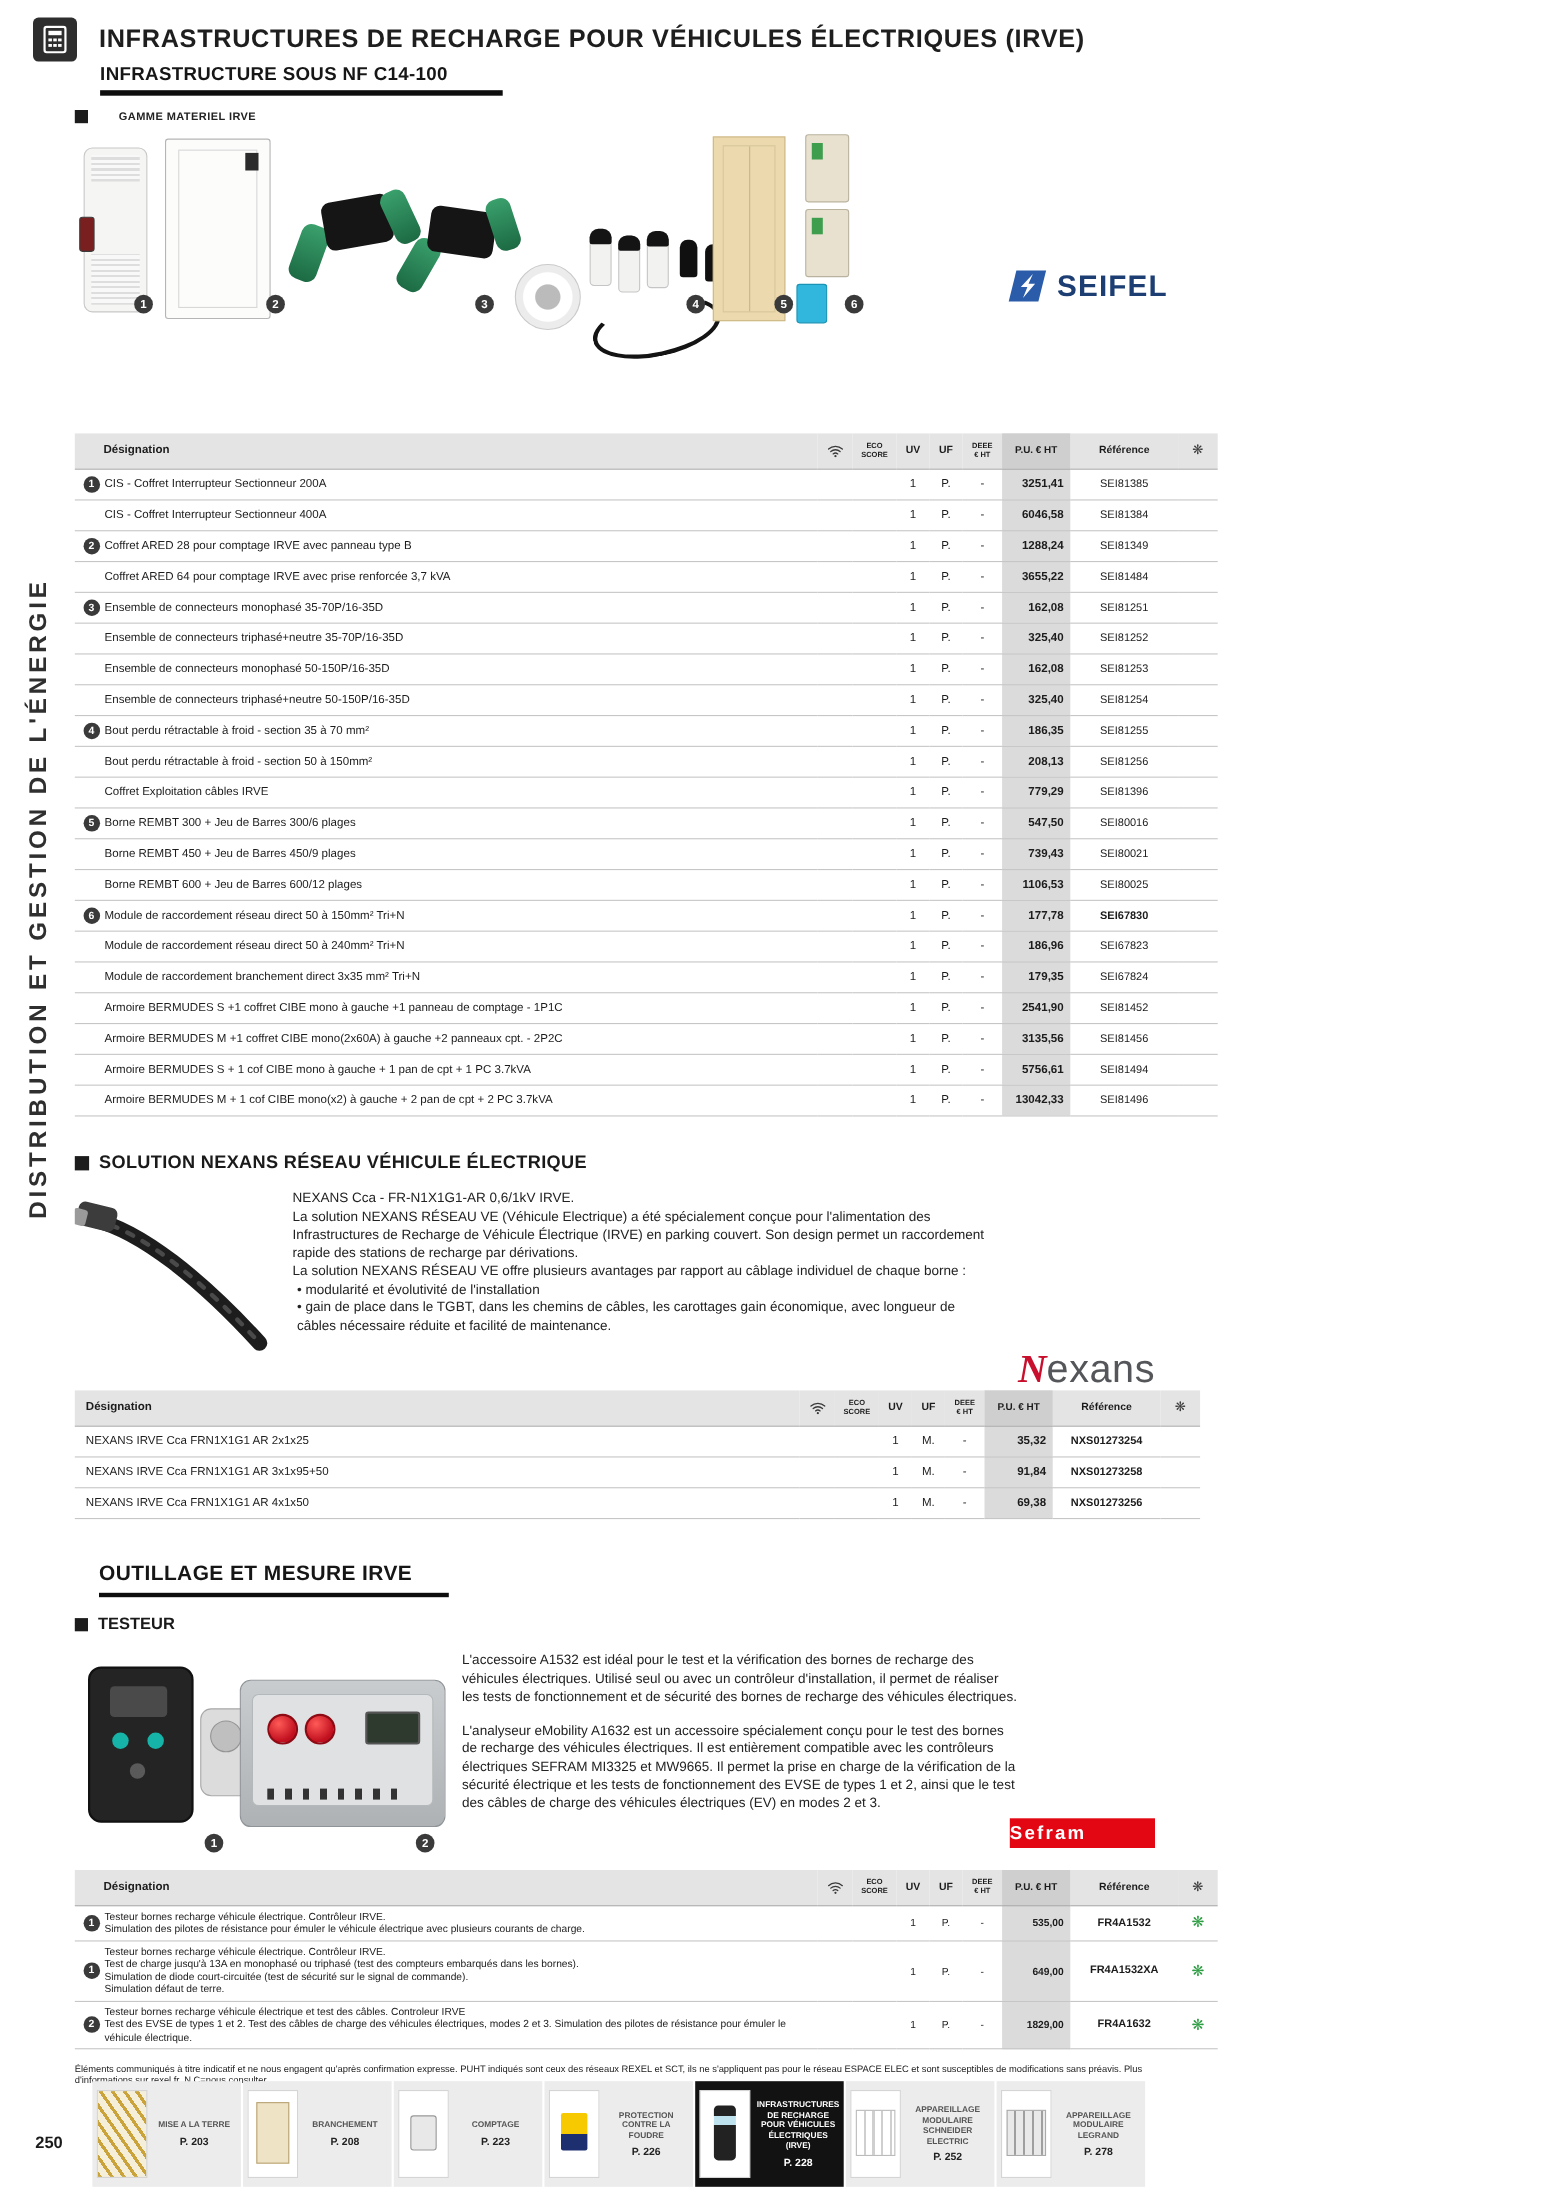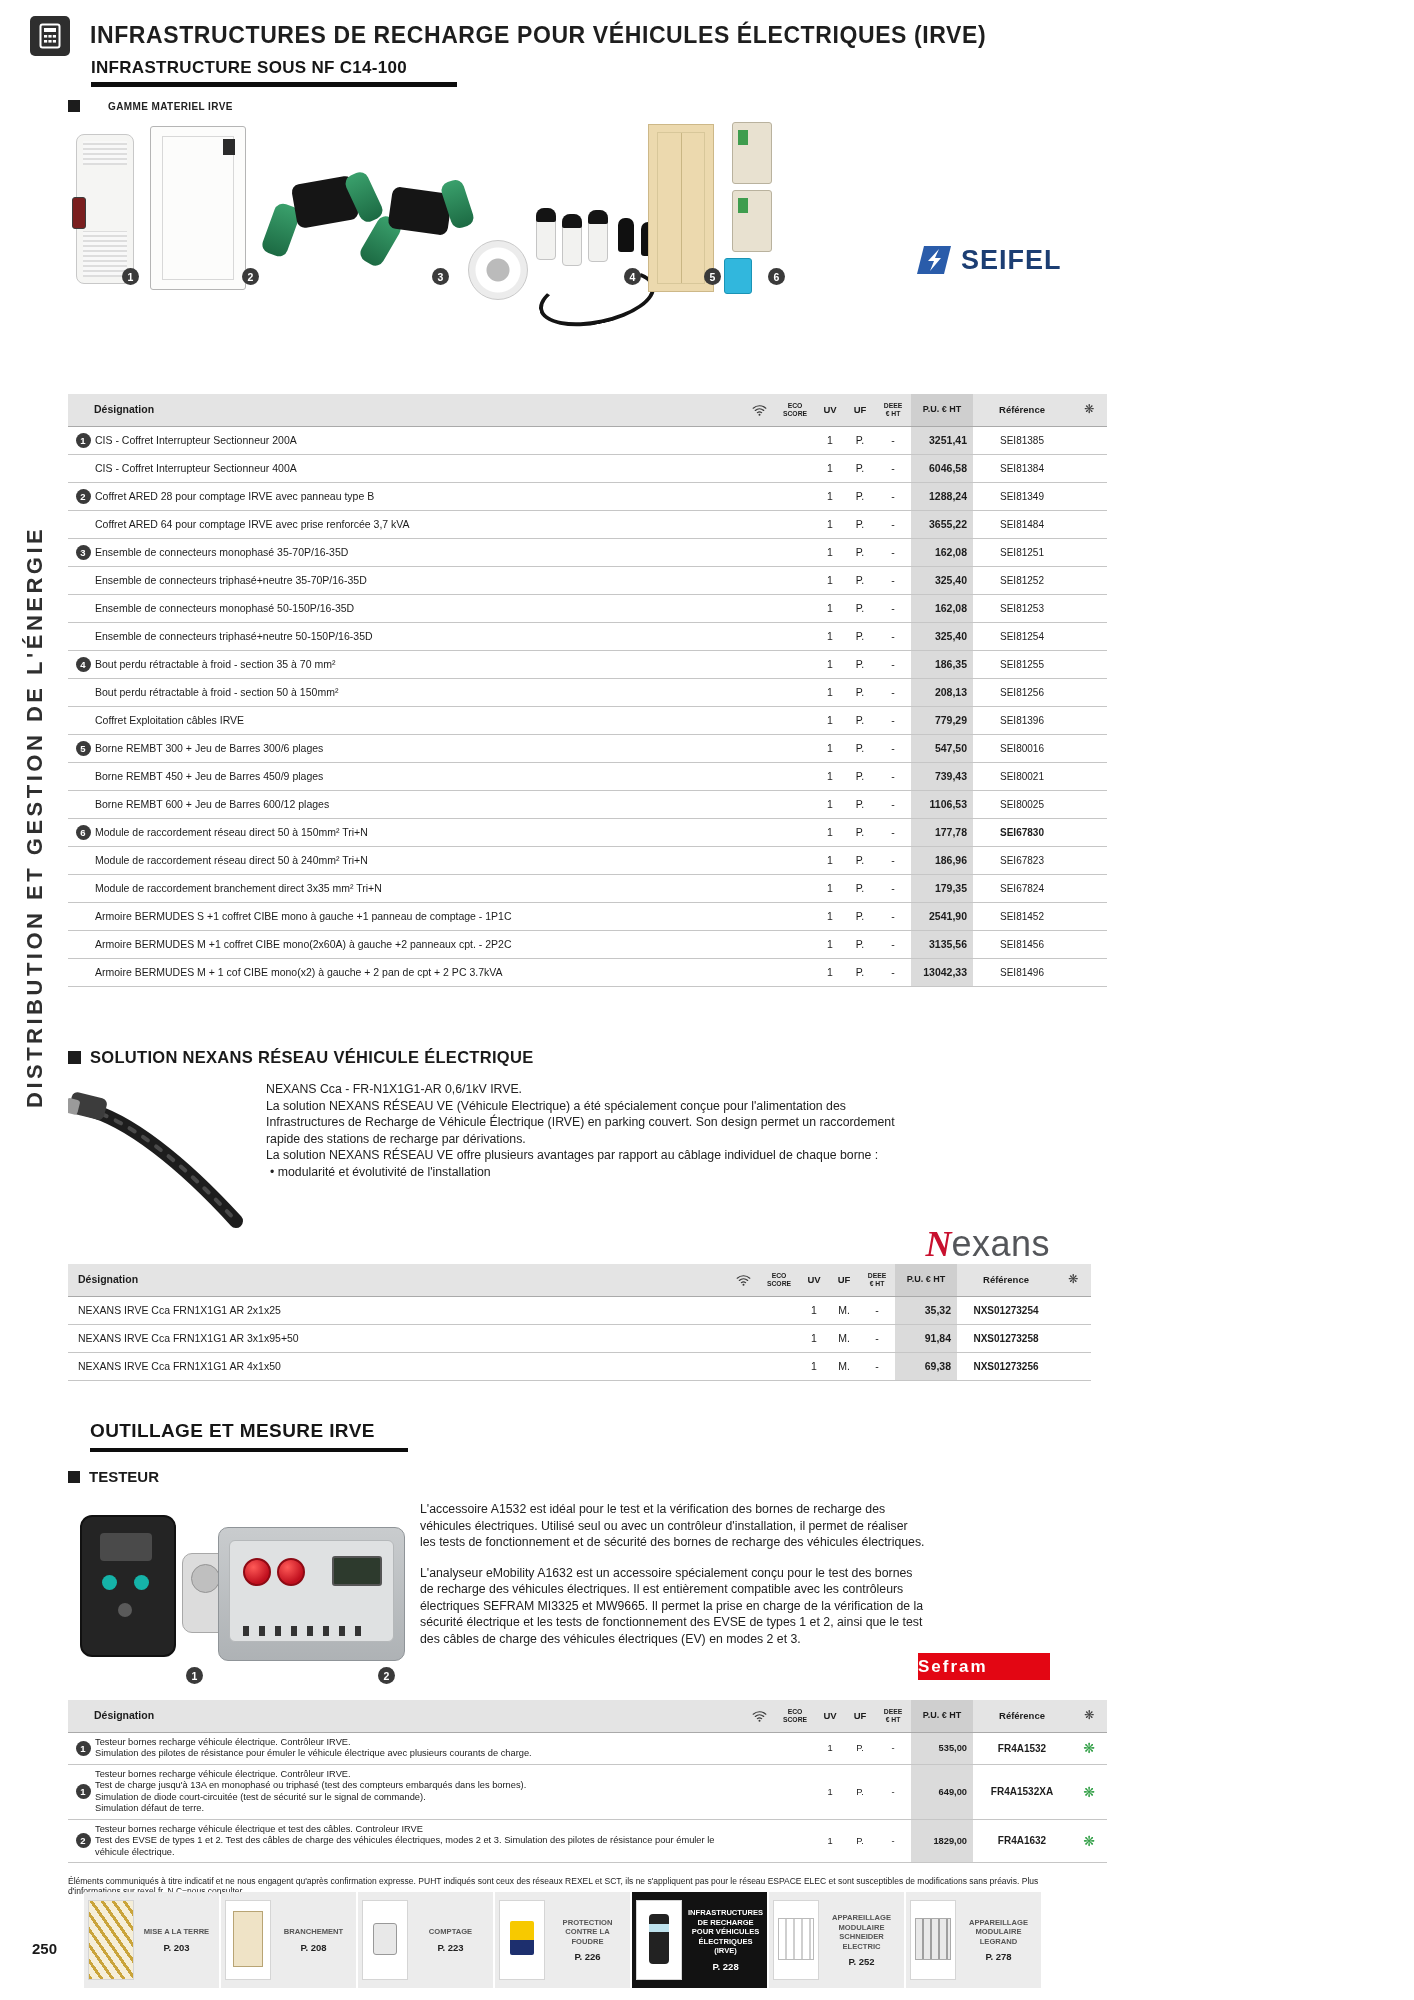--- a/index.html
+++ b/index.html
@@ -598,20 +598,38 @@
             <td class="c-deee">-</td>
             <td class="c-pu">3135,56</td>
             <td class="c-ref">SEI81456</td>
             <td class="c-fl"></td>
           </tr>
           <tr>
             <td class="c-des" able="false">
               <div class="deswrap">
                 <span class="gut"></span>
                 <div class="dlines">
+                  <div class="dline">Armoire BERMUDES S + 1 cof CIBE mono à gauche + 1 pan de cpt + 1 PC 3.7kVA</div>
+                </div>
+              </div>
+            </td>
+            <td class="c-ic"></td>
+            <td class="c-eco"></td>
+            <td class="c-uv">1</td>
+            <td class="c-uf">P.</td>
+            <td class="c-deee">-</td>
+            <td class="c-pu">5756,61</td>
+            <td class="c-ref">SEI81494</td>
+            <td class="c-fl"></td>
+          </tr>
+          <tr>
+            <td class="c-des" able="false">
+              <div class="deswrap">
+                <span class="gut"></span>
+                <div class="dlines">
                   <div class="dline">Armoire BERMUDES M + 1 cof CIBE mono(x2) à gauche + 2 pan de cpt + 2 PC 3.7kVA</div>
                 </div>
               </div>
             </td>
             <td class="c-ic"></td>
             <td class="c-eco"></td>
             <td class="c-uv">1</td>
             <td class="c-uf">P.</td>
             <td class="c-deee">-</td>
             <td class="c-pu">13042,33</td>
@@ -635,20 +653,21 @@
           <rect x="2" y="10" width="36" height="22" rx="6" fill="#3c3c3c" transform="rotate(14 20 21)"></rect>
           <rect x="-2" y="14" width="13" height="15" rx="3" fill="#9a9a9a" transform="rotate(14 5 21)"></rect>
         </svg>
       </div>
       <div class="nx-text">
         <div>NEXANS Cca - FR-N1X1G1-AR 0,6/1kV IRVE.</div>
         <div>La solution NEXANS RÉSEAU VE (Véhicule Electrique) a été spécialement conçue pour l'alimentation des Infrastructures de Recharge de Véhicule Électrique (IRVE) en parking couvert. Son design permet un raccordement rapide des stations de recharge par dérivations.</div>
         <div>La solution NEXANS RÉSEAU VE offre plusieurs avantages par rapport au câblage individuel de chaque borne :</div>
         <div>
             <div class="bullet">• modularité et évolutivité de l'installation</div>
+            <div class="bullet">• gain de place dans le TGBT, dans les chemins de câbles, les carottages gain économique, avec longueur de câbles nécessaire réduite et facilité de maintenance.</div>
           </div>
       </div>
       <div class="nexans-logo">
         <span class="nx-n">N</span><span class="nx-rest">exans</span>
       </div>
     </div>
   </section>
 
   <div class="twrap" id="t2wrap">
     <table class="ptable nogut">

